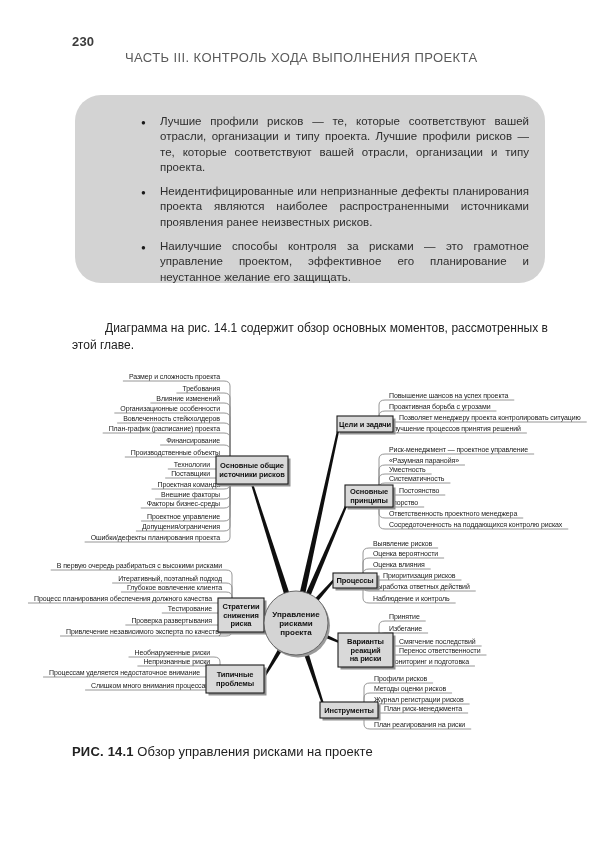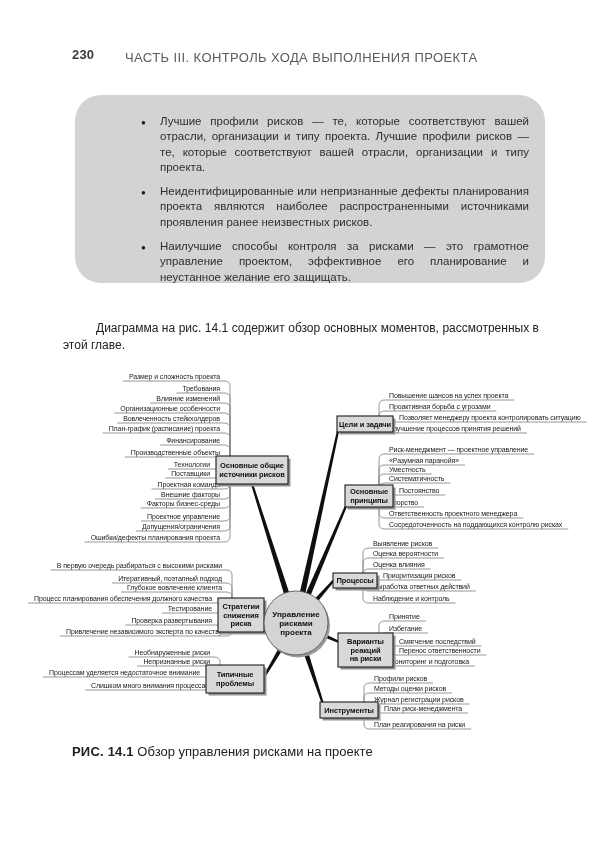--- a/index.html
+++ b/index.html
@@ -1,36 +1,36 @@
 <!DOCTYPE html>
 <html><head>
 <meta charset="utf-8">
 <style>
   html,body{margin:0;padding:0;background:#e9e9e9;}
   .page{
     position:relative;width:600px;height:848px;background:#ffffff;
     font-family:"Liberation Sans", sans-serif;color:#1f1f1f;overflow:hidden;
     margin:0 auto;
   }
-  .pagenum{position:absolute;left:72px;top:47px;font-size:13px;font-weight:bold;color:#3c3c3c;letter-spacing:.2px;}
+  .pagenum{position:absolute;left:72px;top:34px;font-size:13px;font-weight:bold;color:#3c3c3c;letter-spacing:.2px;}
   .runhead{position:absolute;left:125px;top:50px;font-size:13px;color:#5a5a5a;letter-spacing:.4px;}
   .summary{
     position:absolute;left:75px;top:95px;width:470px;height:188px;
     background:#d3d3d3;border-radius:26px;box-sizing:border-box;
   }
   .summary ul{margin:0;padding:19px 16px 0 85px;list-style:none;}
   .summary li{
     position:relative;font-size:11.5px;line-height:1.33;color:#2e2e2e;
     margin-bottom:9px;text-align:justify;
   }
   .summary li .dot{
     position:absolute;left:-19px;top:4px;font-size:8px;color:#1a1a1a;
   }
   .bodytext{
-    position:absolute;left:63px;top:320px;width:476px;margin:0;
+    position:absolute;left:72px;top:320px;width:476px;margin:0;
     font-size:12px;line-height:1.45;color:#222;text-indent:33px;text-align:justify;
   }
   .figure-svg{position:absolute;left:0;top:372px;}
   .caption{position:absolute;left:72px;top:744px;margin:0;font-size:13px;color:#222;}
   .caption b{font-weight:bold;letter-spacing:.2px;}
   
   text.leaf{font-size:7px;fill:#1a1a1a;letter-spacing:-0.1px;}
   path.leafline{stroke:#8a8a8a;stroke-width:0.9;fill:none;}
   rect.boxshadow{fill:#929292;}
   rect.gbox{fill:#d9d9d9;stroke:#1c1c1c;stroke-width:1.1;}

